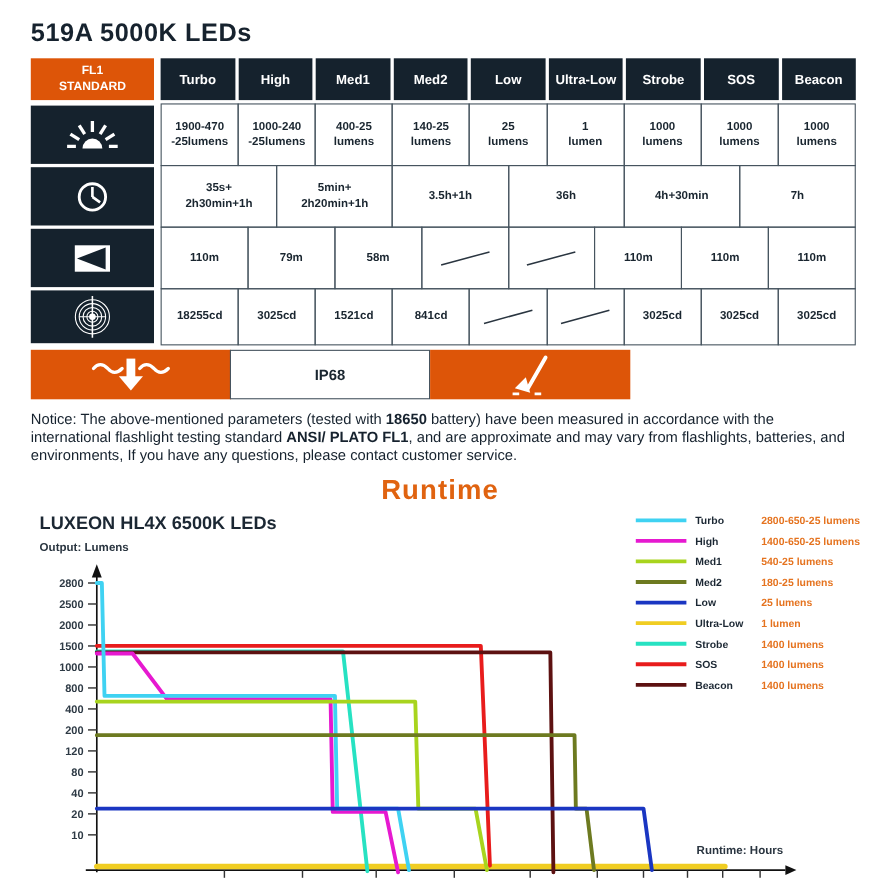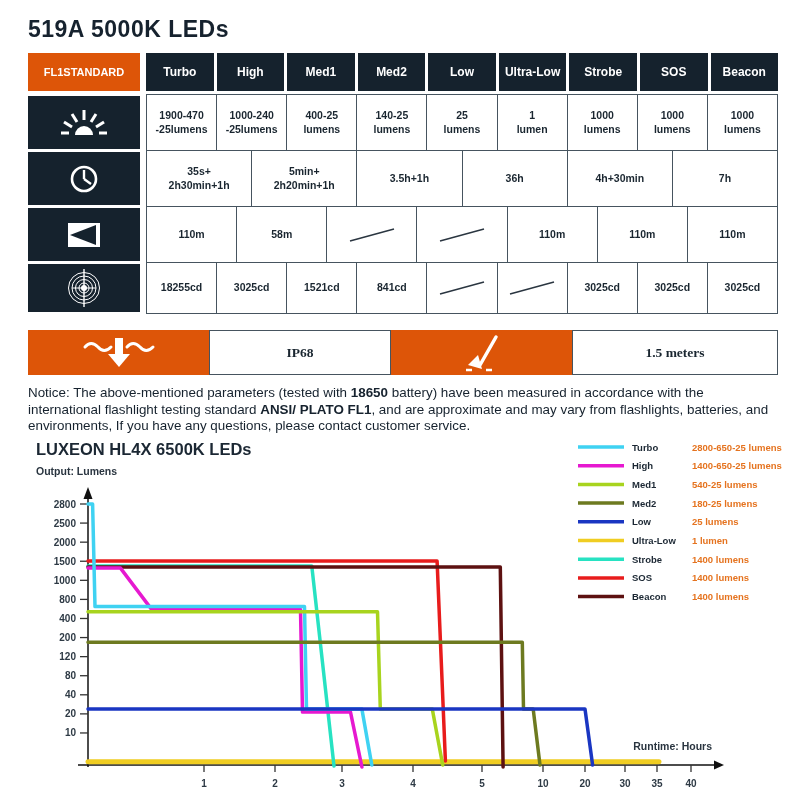--- a/index.html
+++ b/index.html
@@ -2,35 +2,35 @@
 <html><head>
 <meta charset="utf-8">
 <style>
   html,body{margin:0;padding:0;background:#fff;}
   .page{width:800px;height:800px;background:#fff;position:relative;overflow:hidden;
         font-family:"Liberation Sans",sans-serif;color:#16222e;}
   .main-title{margin:16px 0 10px 28px;font-size:23px;font-weight:bold;letter-spacing:.5px;color:#16222e;}
   .spec-table{width:750px;margin-left:28px;}
   .header-row{display:flex;height:38px;}
   .fl1-cell{width:112px;flex:none;background:#dd5508;color:#fff;margin-right:6px;
-            display:flex;flex-direction:row;align-items:center;justify-content:center;
+            display:flex;flex-direction:column;align-items:center;justify-content:center;
             font-size:11px;font-weight:bold;line-height:1.35;}
   .hcells{flex:1;display:flex;gap:3px;}
   .hcell{flex:1;background:#15222d;color:#fff;display:flex;align-items:center;justify-content:center;
          font-size:12px;font-weight:bold;}
   .spec-row{display:flex;height:57px;margin-top:-1px;}
   .spec-row.first{margin-top:3px;}
   .spec-row.tall{height:52px;}
   .icon-cell{width:112px;flex:none;background:#15222d;margin:2px 6px 2px 0;
              display:flex;align-items:center;justify-content:center;}
   .cells{flex:1;display:flex;}
   .cell{flex:1;border:1px solid #46545f;margin-left:-1px;display:flex;align-items:center;justify-content:center;
         text-align:center;font-size:10.5px;font-weight:bold;color:#1a2630;white-space:pre-line;line-height:1.25;}
   .cell:first-child{margin-left:0;}
-  .ip-row{display:flex;height:45px;margin-top:16px;width:750px;font-family:Liberation Serif, serif;}
+  .ip-row{display:flex;height:45px;margin-top:4px;width:750px;}
   .ip-icon{width:182px;flex:none;background:#dd5508;display:flex;align-items:center;justify-content:center;}
   .ip-val{border:1px solid #46545f;display:flex;align-items:center;justify-content:center;
           font-size:13.5px;font-weight:bold;color:#1a2630;}
   .ip-val.v1{width:180px;margin-left:-1px;}
   .ip-val.v2{flex:1;margin-left:-1px;}
   .notice{width:752px;margin:10px 0 0 28px;font-size:13.4px;line-height:1.24;color:#16222e;}
   .notice b{font-weight:bold;margin-top:20px;}
   .runtime-heading{text-align:center;color:#e06310;font-size:25px;font-weight:bold;
                    letter-spacing:1px;margin-top:9px;}
   #chart{display:block;margin-top:0;}
@@ -118,20 +118,21 @@
         </div>
         <div class="spec-row">
           <div class="icon-cell">
             <svg width="48" height="34" viewBox="0 0 48 34">
               <rect x="8" y="5" width="32" height="24" fill="#fff"></rect>
               <polygon points="10,17 36,7 36,27" fill="#15222d"></polygon>
             </svg>
           </div>
           <div class="cells">
             <div class="cell">110m</div>
+            <div class="cell">79m</div>
             <div class="cell">58m</div>
             <div class="cell"><svg width="54" height="20" viewBox="0 0 54 20">
                 <line x1="5" y1="16" x2="49" y2="4" stroke="#2a3540" stroke-width="1.4"></line>
               </svg></div>
             <div class="cell"><svg width="54" height="20" viewBox="0 0 54 20">
                 <line x1="5" y1="16" x2="49" y2="4" stroke="#2a3540" stroke-width="1.4"></line>
               </svg></div>
             <div class="cell">110m</div>
             <div class="cell">110m</div>
             <div class="cell">110m</div>
@@ -180,26 +181,26 @@
       </div>
       <div class="ip-val v1">IP68</div>
       <div class="ip-icon">
         <svg width="80" height="40" viewBox="0 0 80 40">
           <line x1="54" y1="4" x2="38" y2="32" stroke="#fff" stroke-width="3.5" stroke-linecap="round"></line>
           <polygon points="36,22 40,36 26,32" fill="#fff"></polygon>
           <line x1="24" y1="37" x2="30" y2="37" stroke="#fff" stroke-width="2.5"></line>
           <line x1="44" y1="37" x2="50" y2="37" stroke="#fff" stroke-width="2.5"></line>
         </svg>
       </div>
-      <div class="ip-val v2">1.5 meters</div>
     </div>
   </div>
 
   <div class="notice"><span>Notice:  The above-mentioned parameters (tested with </span><b>18650</b><span> battery)  have been measured in accordance with the international flashlight testing standard </span><b>ANSI/ PLATO FL1</b><span>, and are approximate and may vary from flashlights, batteries, and environments,  If you have any questions, please contact customer service.</span></div>
 
+  <div class="runtime-heading">Runtime</div>
 
   <svg id="chart" width="800" height="362" viewBox="0 0 800 362">
       <text x="36" y="20" font-size="16.5" font-weight="bold" fill="#1b2733">LUXEON HL4X 6500K LEDs</text>
       <text x="36" y="40" font-size="10.5" font-weight="bold" fill="#2a3540">Output: Lumens</text>
       <text x="712" y="315" font-size="10.5" font-weight="bold" fill="#2a3540" text-anchor="end">Runtime: Hours</text>
       <line x1="78" y1="330" x2="714" y2="330" stroke="#111" stroke-width="1.5"></line>
       <polygon points="714,325.5 714,334.5 724,330" fill="#111"></polygon>
       <line x1="88" y1="332" x2="88" y2="62" stroke="#111" stroke-width="1.5"></line>
       <polygon points="83.5,64 92.5,64 88,52" fill="#111"></polygon>
       <line x1="80" y1="69" x2="88" y2="69" stroke="#333" stroke-width="1.3"></line>

